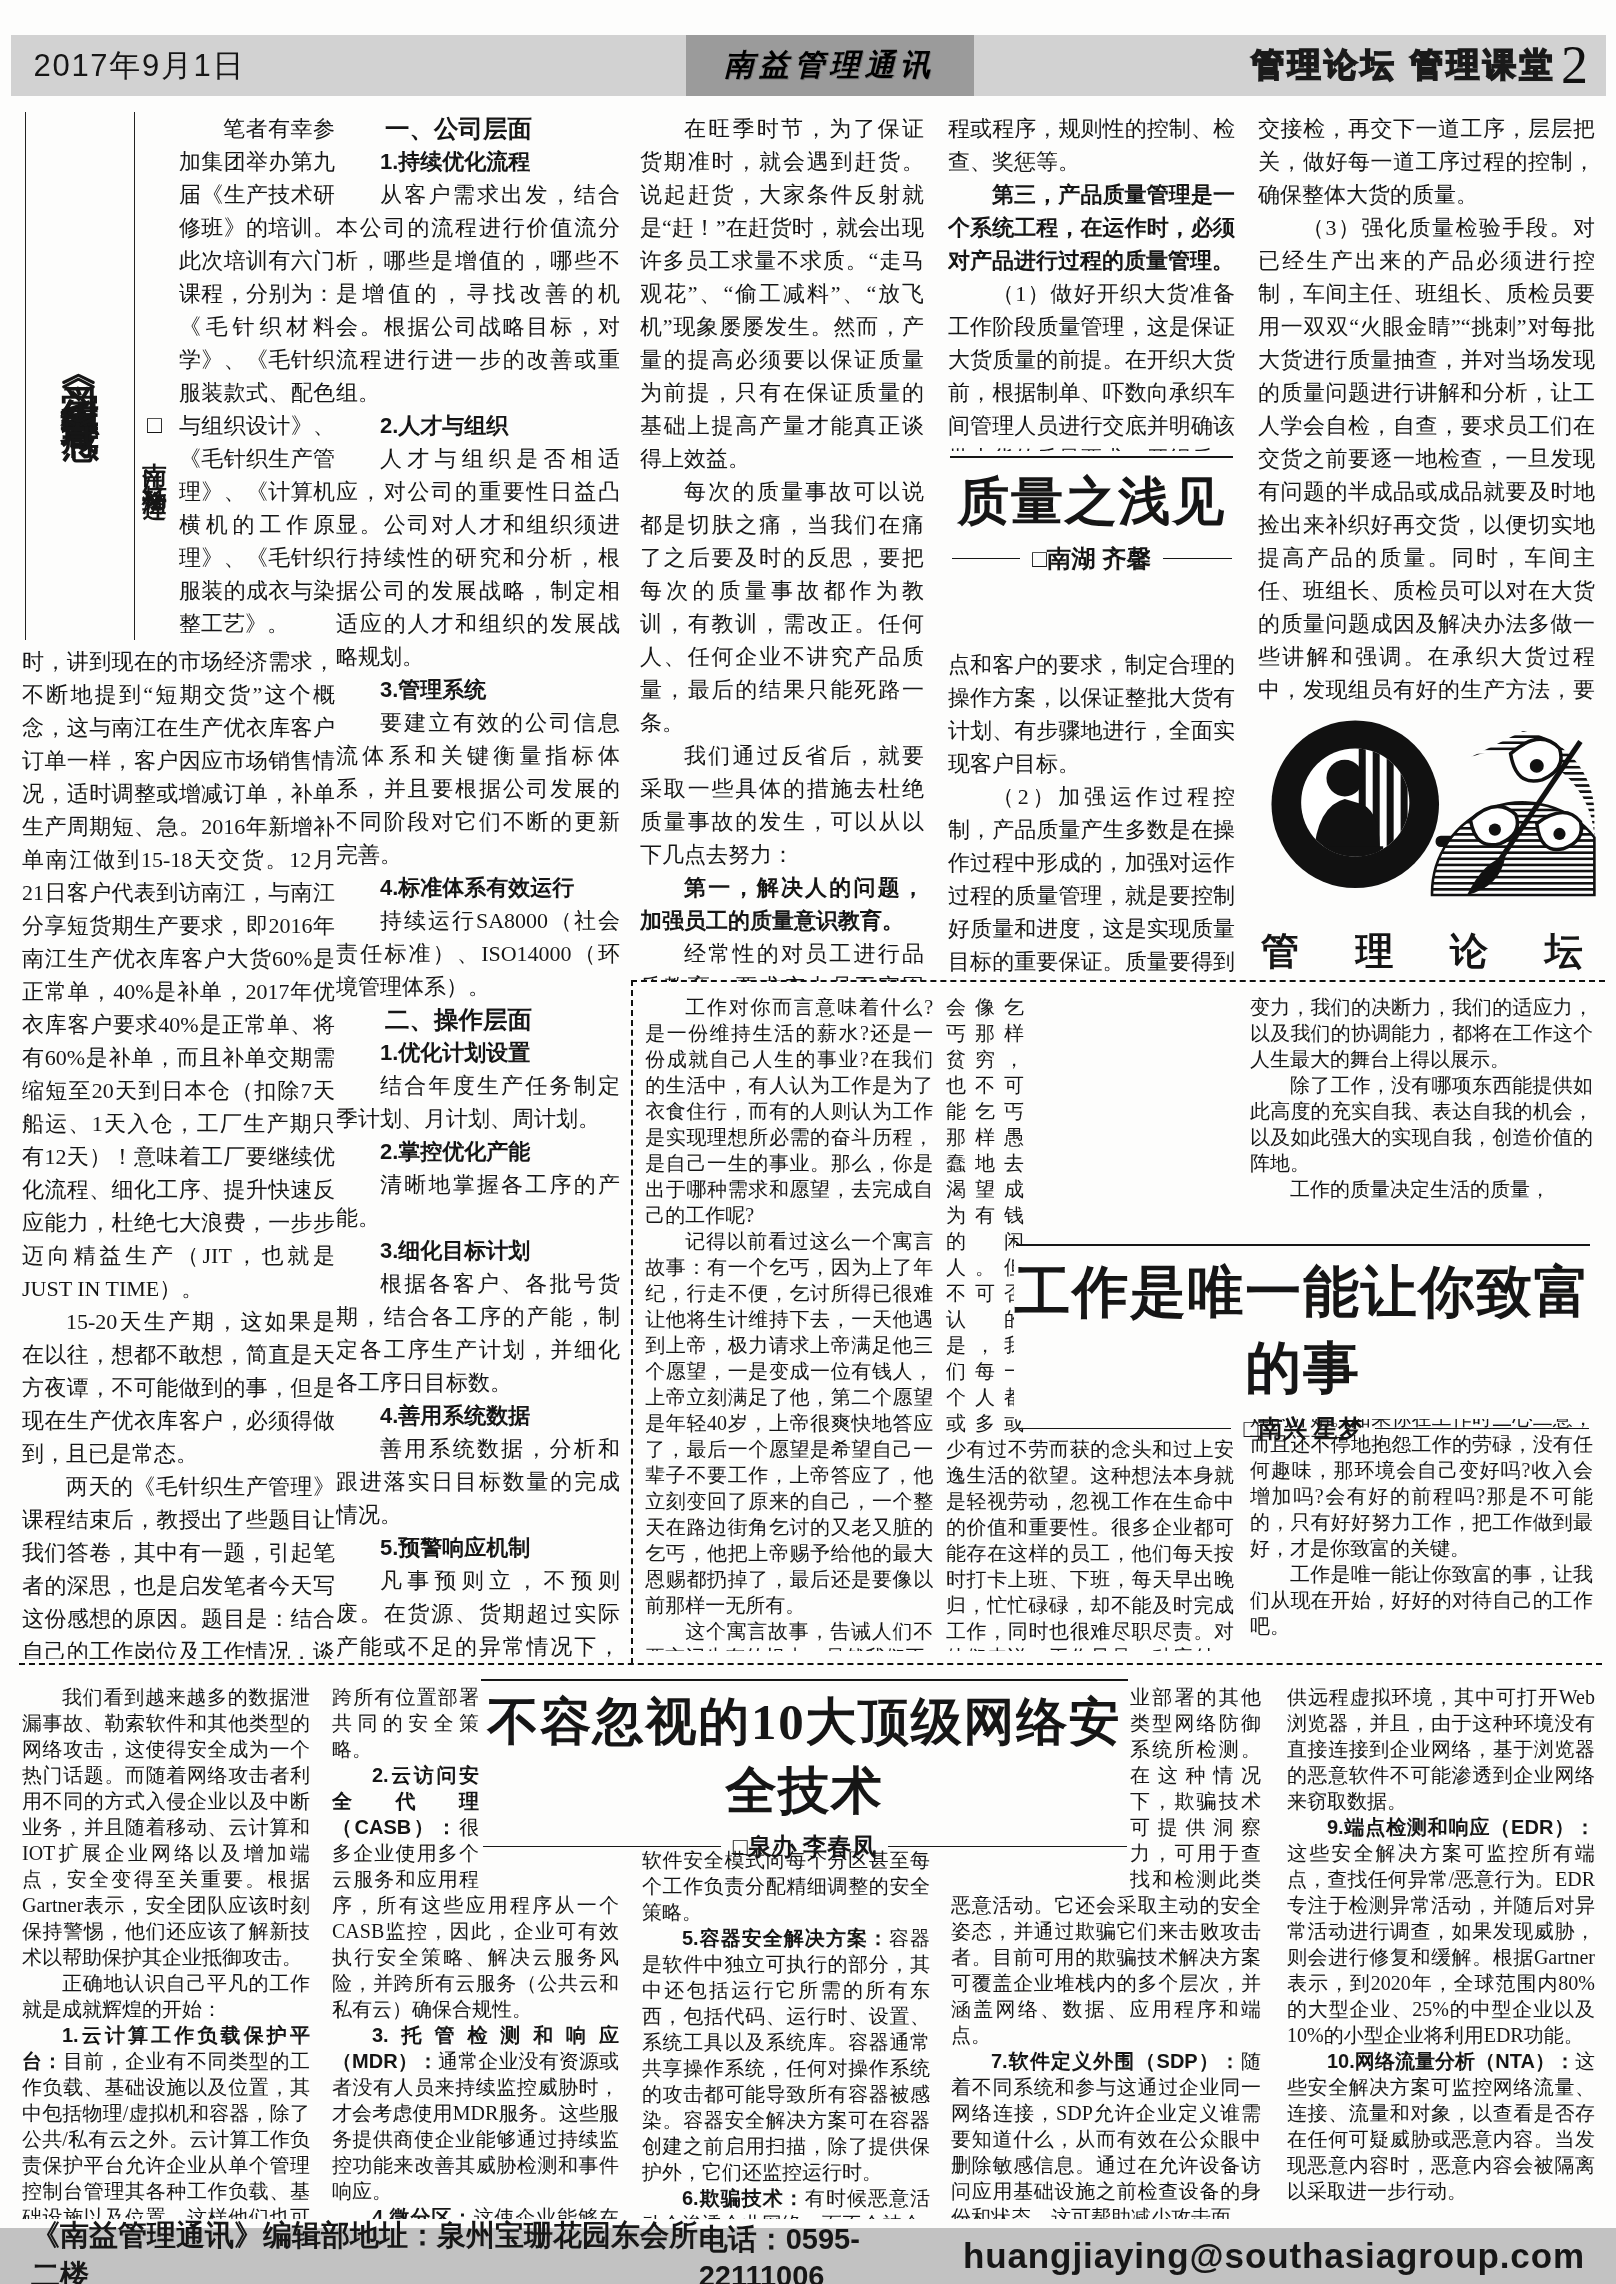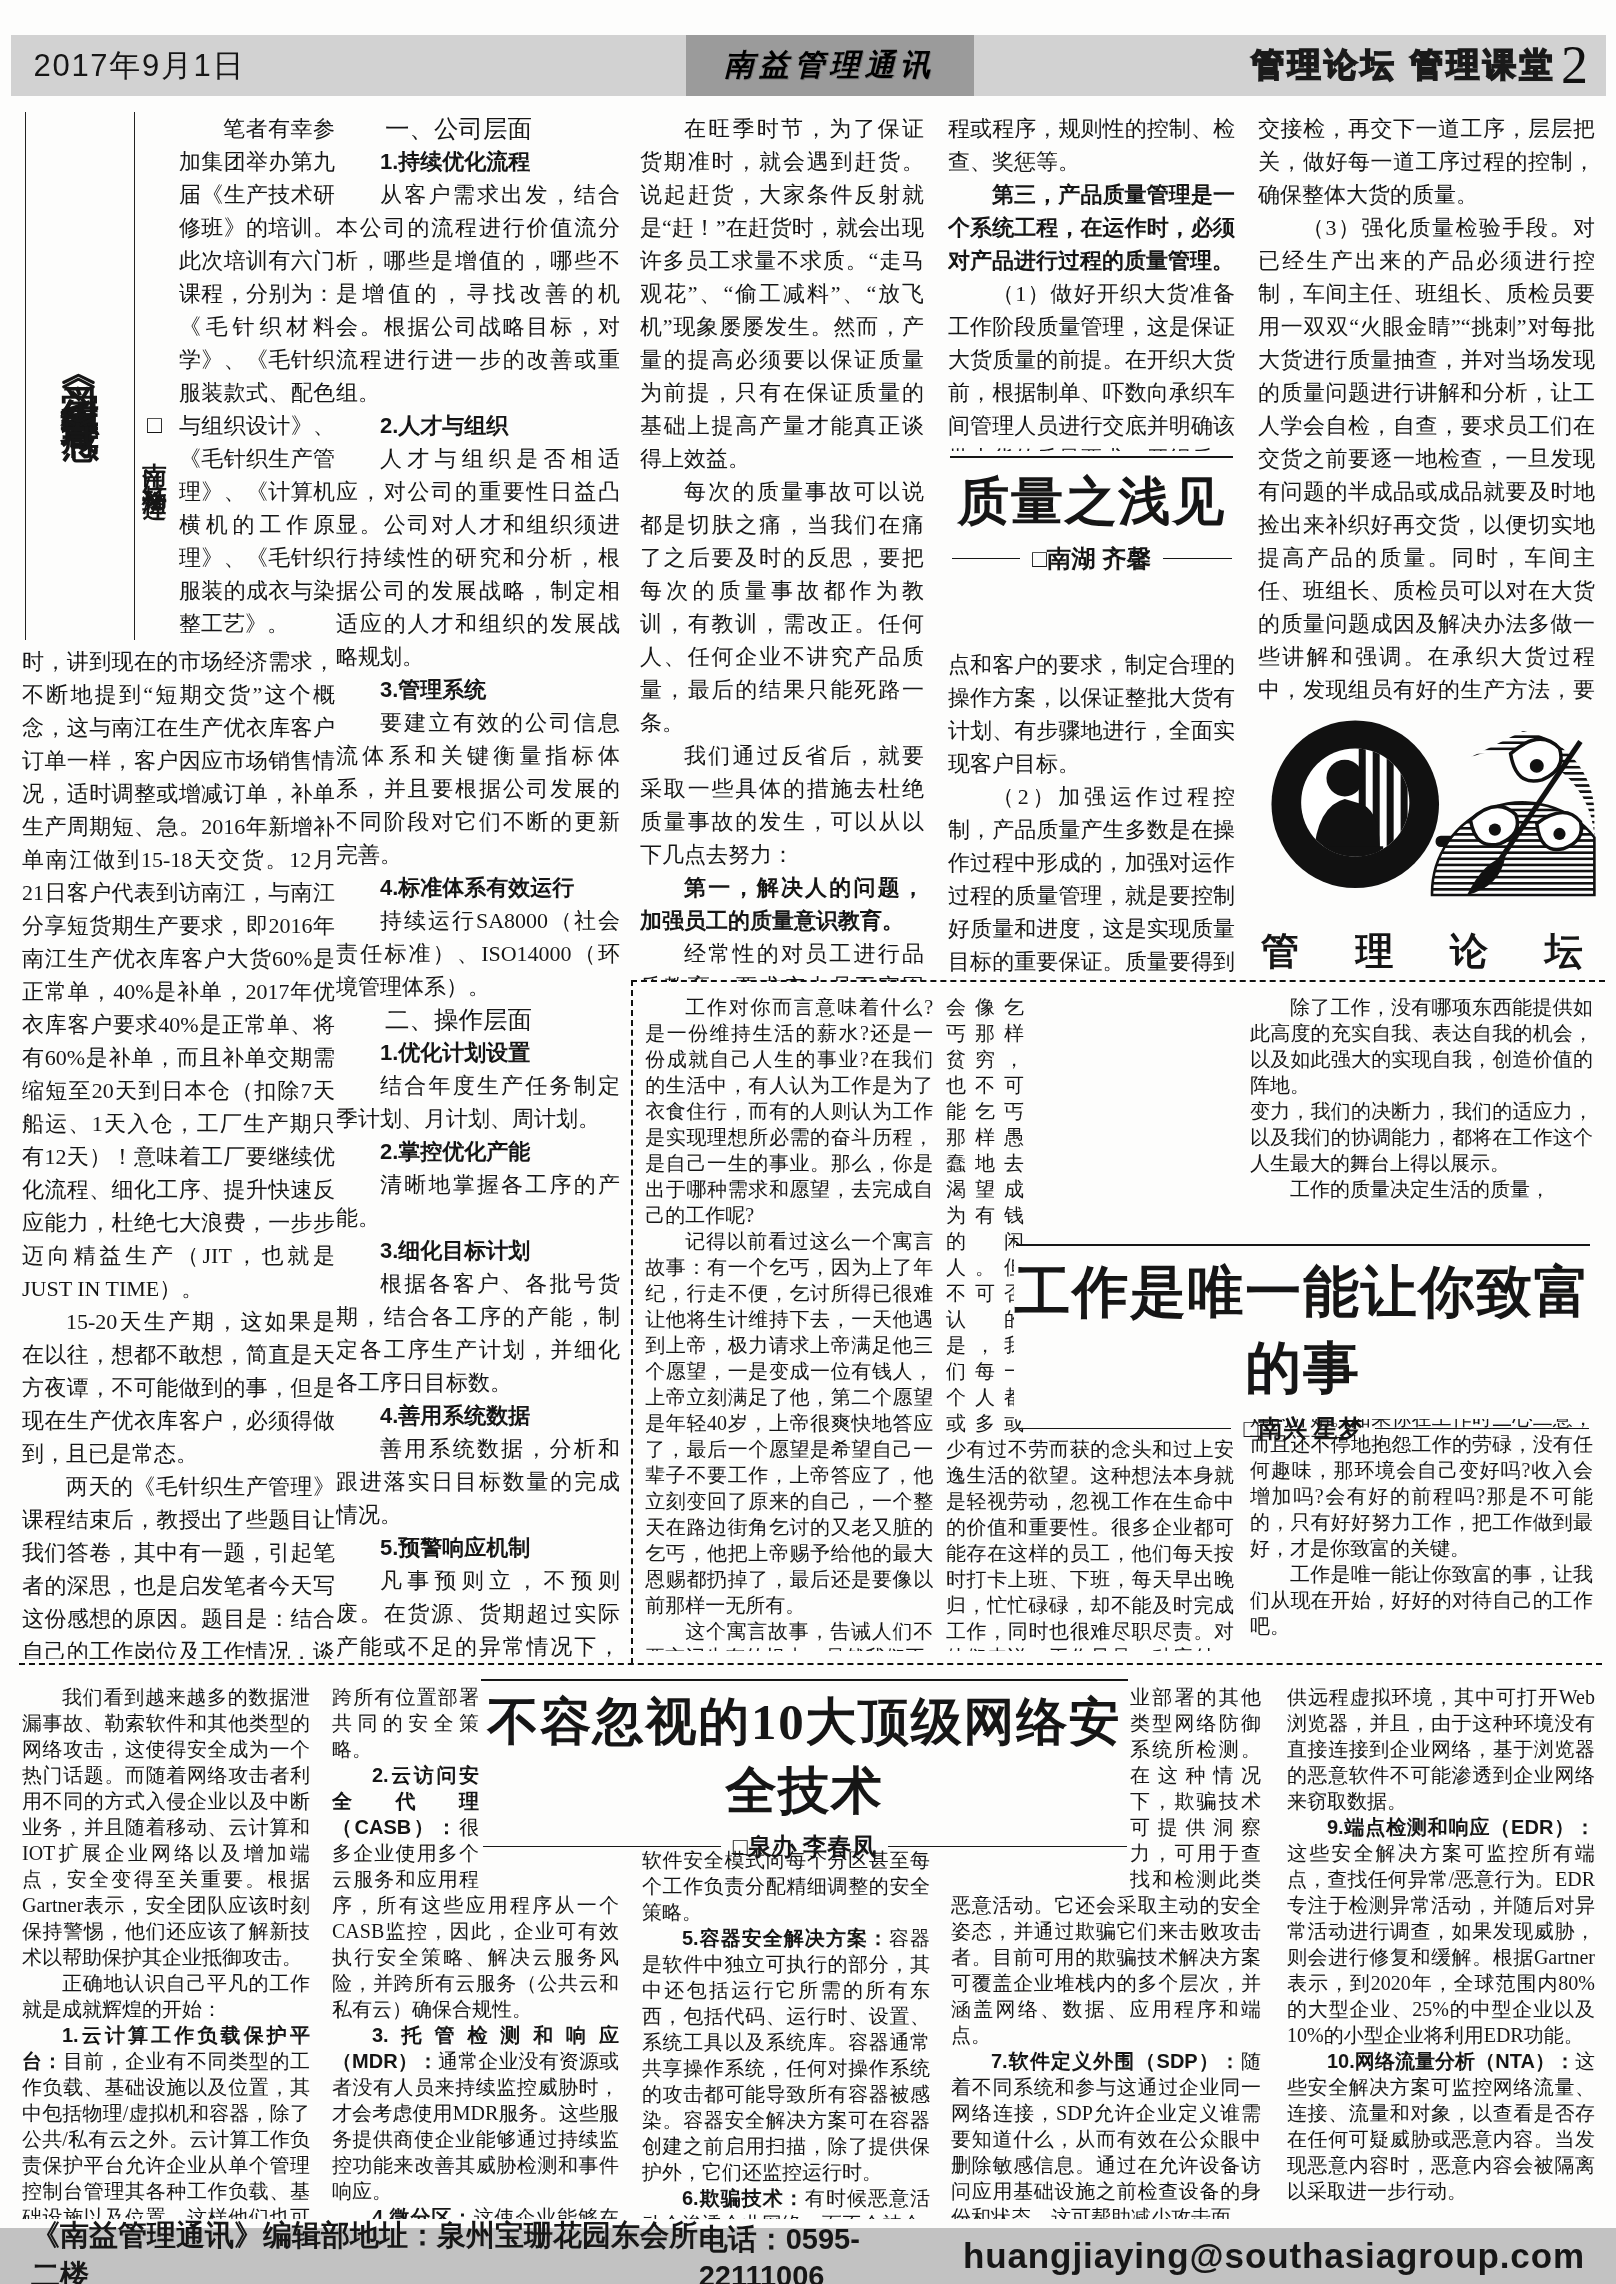--- a/index.html
+++ b/index.html
@@ -17,21 +17,21 @@
   #hdr .right{position:absolute;right:17.5px;top:0;height:61px;display:flex;align-items:center;gap:5px;}
   #hdr .sec{font-family:"Liberation Sans","DejaVu Sans",sans-serif;font-weight:900;font-size:33px;
        color:#fff;-webkit-text-stroke:1.7px #1a1a1a;text-shadow:0 0 0.9px #000;letter-spacing:3.5px;}
   #hdr .pnum{font-size:54px;font-weight:400;color:#111;line-height:61px;}
   
   .col{position:absolute;overflow:hidden;text-align:justify;}
   .para{margin:0;text-indent:2em;font-size:22px;line-height:33px;}
   .para.noind{text-indent:0;}
   .para.bold{font-weight:700;}
   .para.sub{font-weight:700;font-family:"Liberation Sans","DejaVu Sans",sans-serif;}
-  .para.head{font-weight:400;font-family:"Liberation Sans","DejaVu Sans",sans-serif;font-size:24.5px;}
+  .para.head{font-weight:700;font-family:"Liberation Sans","DejaVu Sans",sans-serif;font-size:24.5px;}
   .para b{font-family:"Liberation Sans","DejaVu Sans",sans-serif;}
   .small .para{font-size:20px;line-height:26px;}
   
   #a1-title{position:absolute;left:24.5px;top:112px;width:108px;height:528px;
       border-left:1.7px solid #222;border-right:1.7px solid #222;
       display:flex;align-items:center;justify-content:center;}
   #a1-title span{writing-mode:vertical-rl;font-size:38px;font-weight:700;letter-spacing:3.5px;}
   #a1-byline{position:absolute;left:138px;top:411px;height:315px;writing-mode:vertical-rl;
       font-size:24.5px;font-weight:700;letter-spacing:5.2px;}
   
@@ -191,22 +191,22 @@
         <p class="para">这个寓言故事，告诫人们不要忘记生存的根本，虽然我们不</p>
       </div>
     <div class="col small" style="left:313px;top:12.2px;width:288px;height:657px;">
       <div class="fspacer-r" style="width:210px;height:177px;margin-top:250px;"></div>
       <div>
           <p class="para noind">会像乞丐那样贫穷，也不可能乞丐那样愚蠢地去渴望成为有钱的闲人。但不可否认的是，我们每一个人都或多或少有过不劳而获的念头和过上安逸生活的欲望。这种想法本身就是轻视劳动，忽视工作在生命中的价值和重要性。很多企业都可能存在这样的员工，他们每天按时打卡上班、下班，每天早出晚归，忙忙碌碌，却不能及时完成工作，同时也很难尽职尽责。对他们来说，工作只是一种应付，上班应付，加班应付，上司分派工作任务也是应付，工作检查更是应付，像这样的员工怎么可能有出色的成就呢?像这样的人怎么可能过上高质量的生活呢?这样的人生还有什么价值呢?</p>
         </div>
     </div>
     <div class="col small" style="left:617px;top:12.2px;width:343px;height:657px;">
       <div>
+          <p class="para noind">变力，我们的决断力，我们的适应力，以及我们的协调能力，都将在工作这个人生最大的舞台上得以展示。</p>
           <p class="para">除了工作，没有哪项东西能提供如此高度的充实自我、表达自我的机会，以及如此强大的实现自我，创造价值的阵地。</p>
-          <p class="para noind">变力，我们的决断力，我们的适应力，以及我们的协调能力，都将在工作这个人生最大的舞台上得以展示。</p>
           <p class="para">工作的质量决定生活的质量，</p>
         </div>
       <div class="bspacer" style="height:177px;"></div>
       <div>
           <p class="para noind">正确地认识自己平凡的工作就是成就辉煌的开始。如果你在工作时三心二意，而且还不停地抱怨工作的劳碌，没有任何趣味，那环境会自己变好吗?收入会增加吗?会有好的前程吗?那是不可能的，只有好好努力工作，把工作做到最好，才是你致富的关键。</p>
           <p class="para">工作是唯一能让你致富的事，让我们从现在开始，好好的对待自己的工作吧。</p>
         </div>
     </div>
     <div class="tblock" style="left:381px;top:262px;width:578px;height:175px;background:#fdfdfc;">
       <div class="rule"></div>

